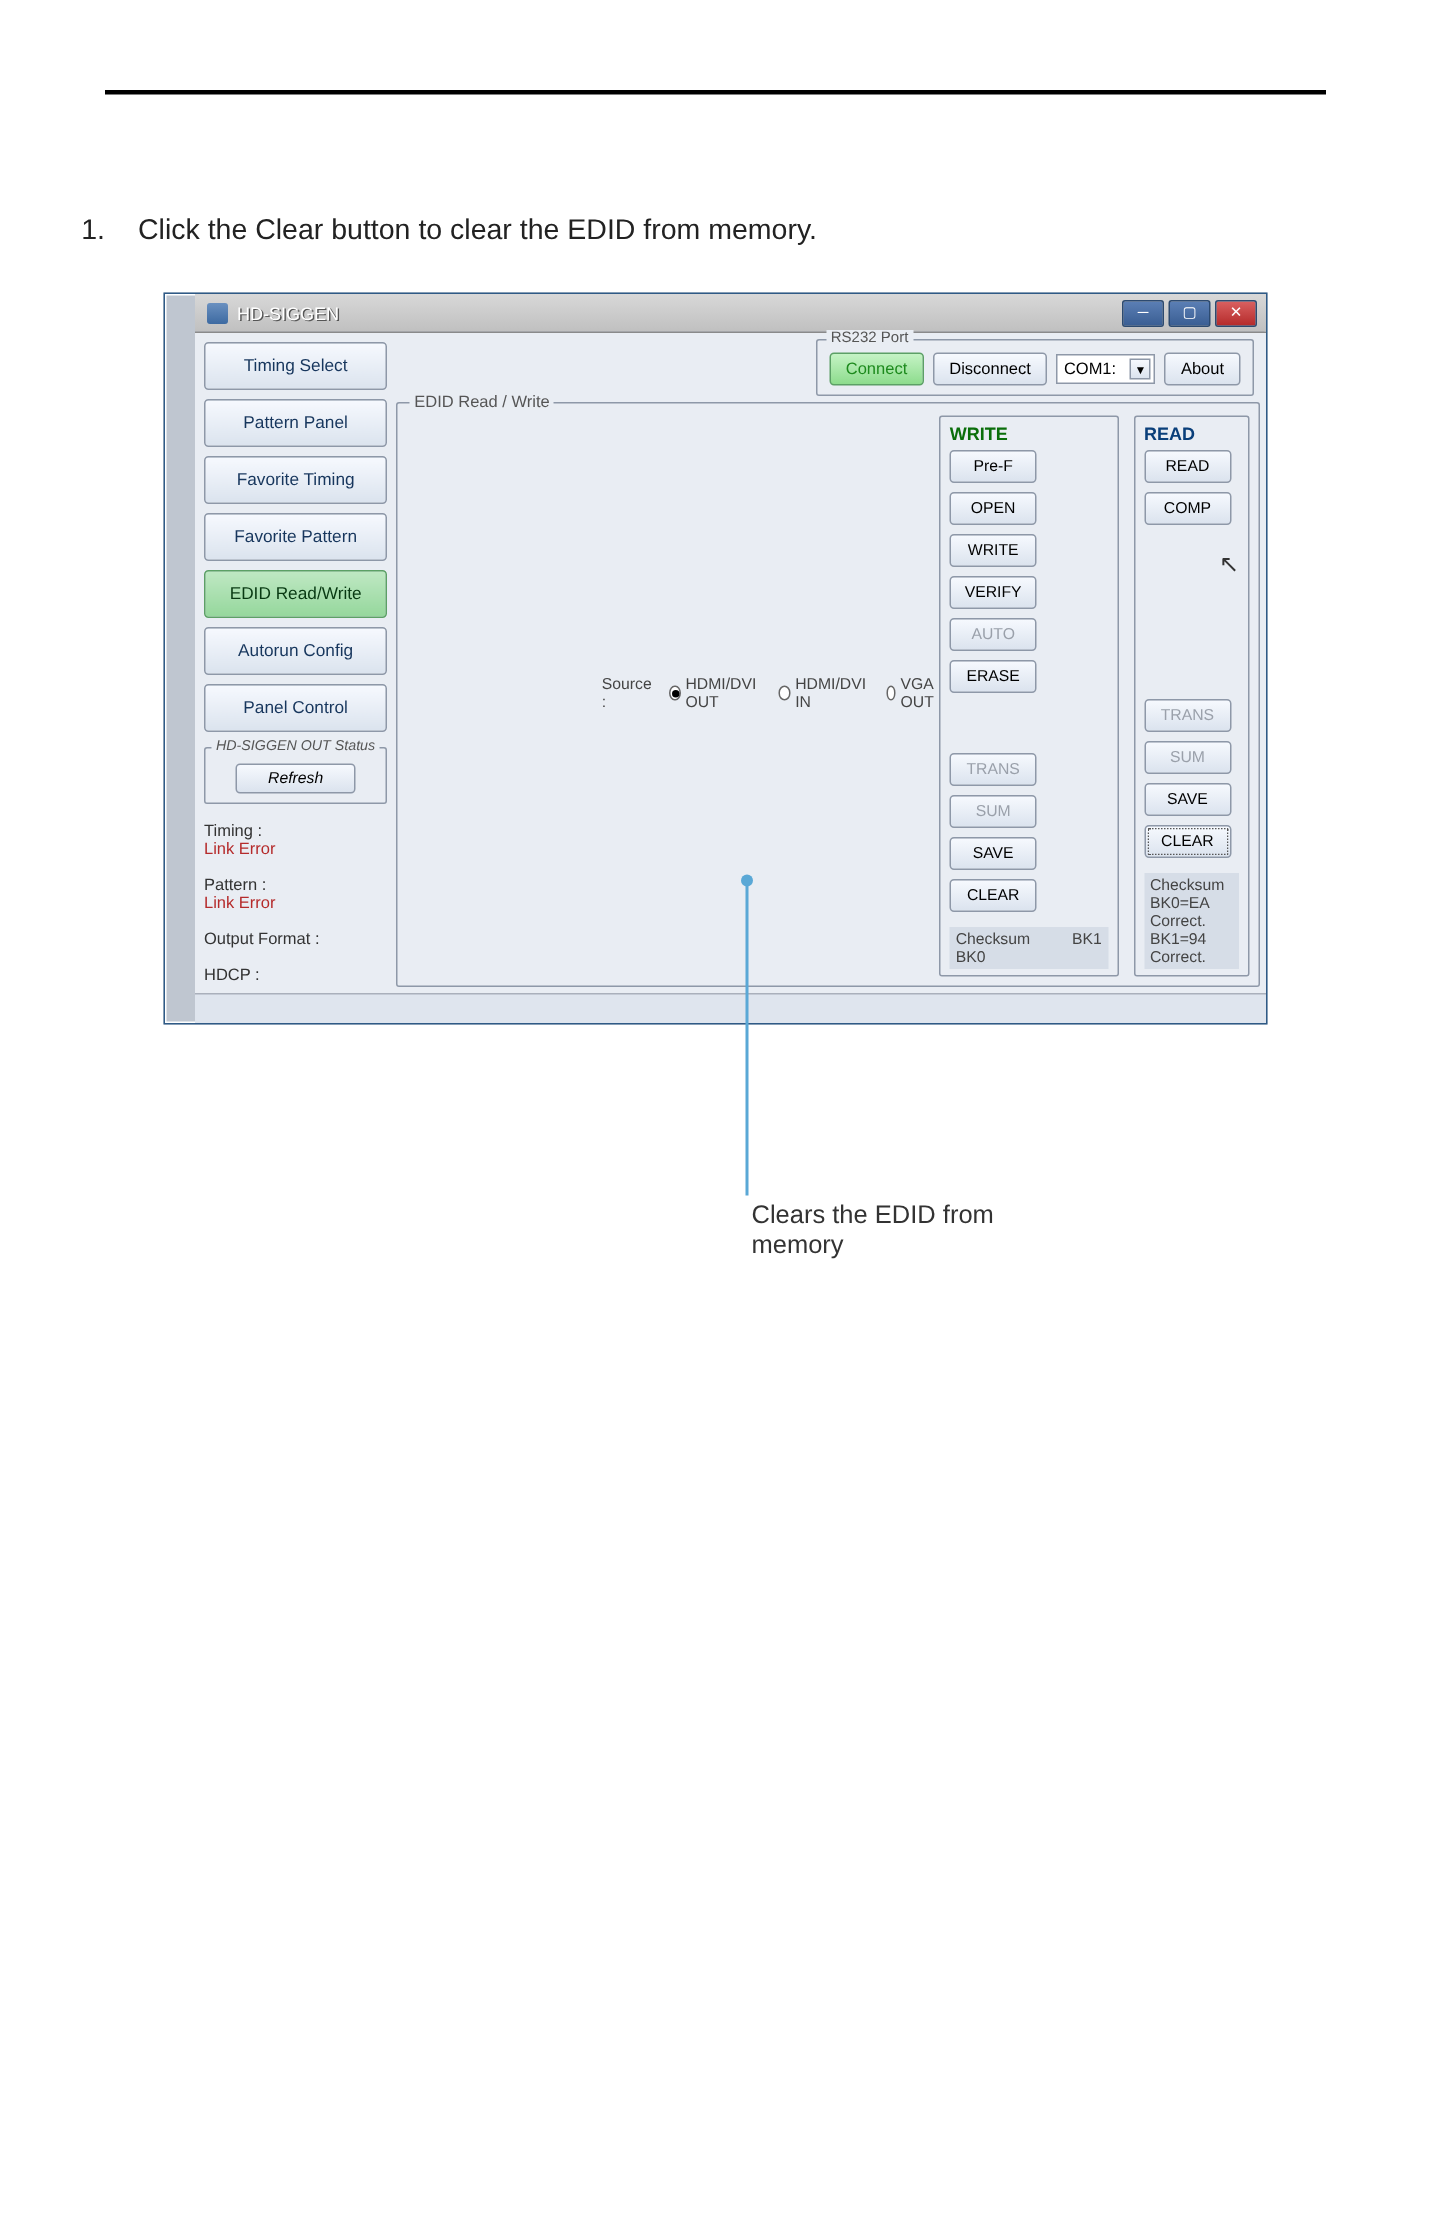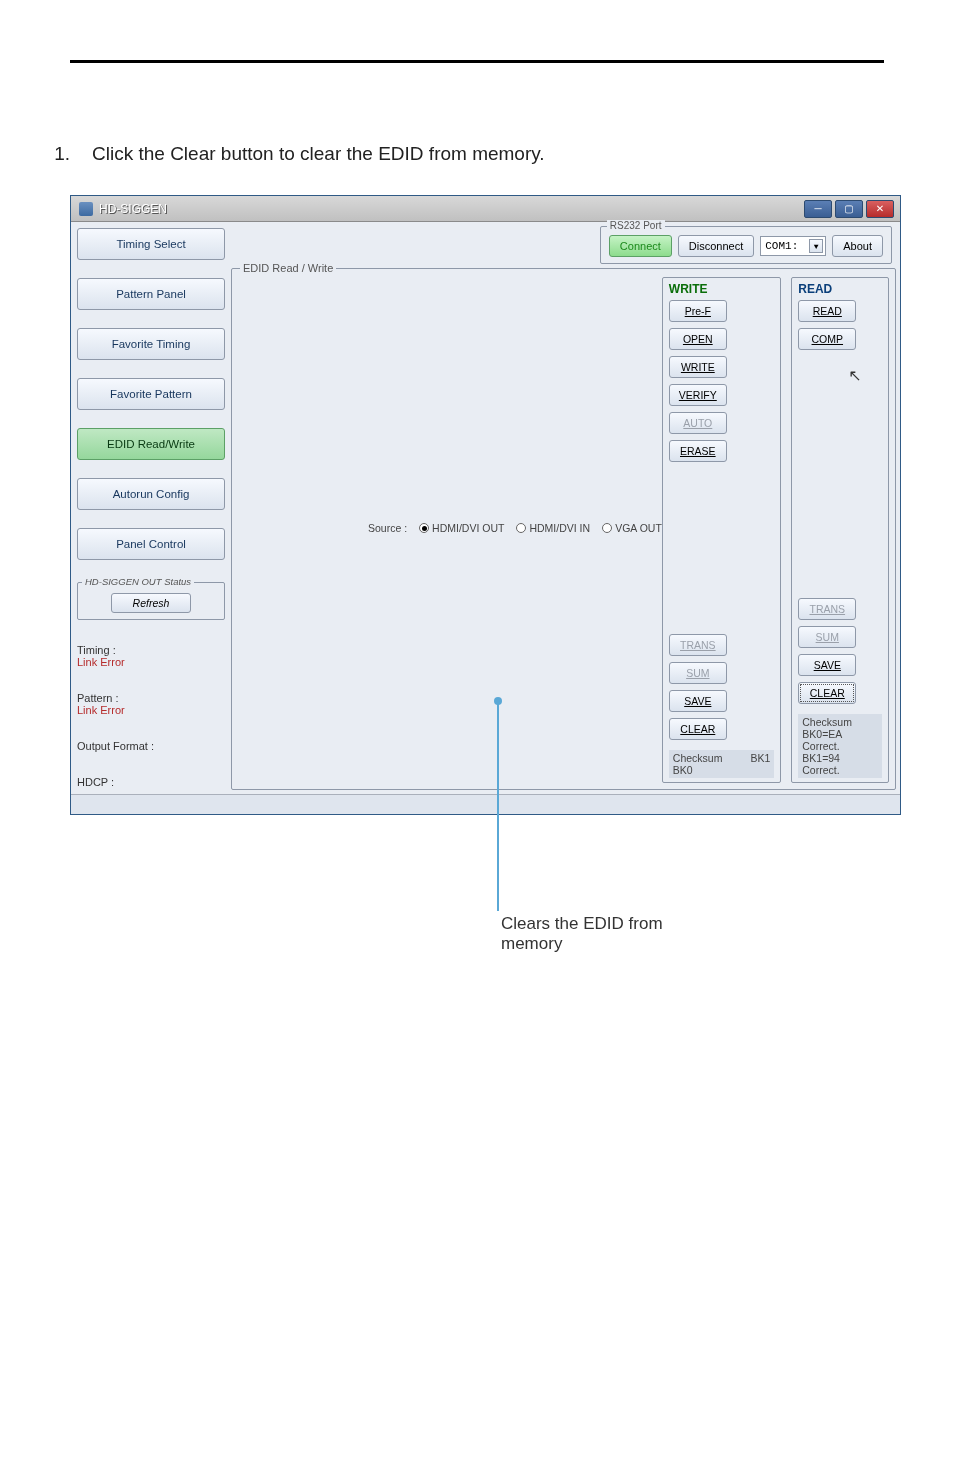--- a/index.html
+++ b/index.html
@@ -25,27 +25,28 @@
     gap: 22px;
     margin-bottom: 30px;
     font-size: 19px;
     color: #222;
   }
   .step-num { margin-left: -30px; width: 30px; text-align: right;}
   .step-text { flex: 1; }
 
   
   .window {
-    margin: 0 auto 4px auto;
-    width: 831px;
+    margin: 0 auto 22px auto;
+    width: 736px;
     border: 1px solid #2f5a86;
     background: #bfc6d0;
     font-size: 11px;
     color: #000;
     box-shadow: 0 0 0 1px #fff inset;
+    padding-left: 20px;
   }
   .title-bar {
     height: 26px;
     display: flex;
     align-items: center;
     justify-content: space-between;
     padding: 0 6px 0 8px;
     background: linear-gradient(#d8d8d8, #c0c0c0);
     border-bottom: 1px solid #8a8a8a;
   }
@@ -74,21 +75,21 @@
     padding: 4px;
     gap: 4px;
     background: #e9edf3;
   }
 
   
   .sidebar {
     width: 152px;
     display: flex;
     flex-direction: column;
-    gap: 18px;
+    gap: 6px;
     padding: 2px;
   }
   .side-btn {
     height: 32px;
     background: linear-gradient(#f6f9fe, #dbe3ee);
     border: 1px solid #8e98a8;
     border-radius: 3px;
     display: flex; align-items: center; justify-content: center;
     color: #17365d;
     font-size: 11.5px;
@@ -160,21 +161,21 @@
     border-radius:3px;
     display:flex;align-items:center;justify-content:center;
     font-size:11px;
     cursor:pointer;
   }
   .btn.primary { color:#1d8a1d; }
   .combo {
     height:20px; width:66px;
     border:1px solid #8e98a8; background:#fff;
     display:flex;align-items:center; padding:0 4px;
-    font-size:11px; position:relative;font-family:Liberation Mono, monospace;
+    font-size:11px; position:relative;
   }
   .combo .arrow{
     position:absolute; right:2px; top:2px;
     width:14px;height:14px;
     border:1px solid #8e98a8;
     display:flex;align-items:center;justify-content:center;
     font-size:8px; background:linear-gradient(#f6f9fe,#dbe3ee);
   }
 
   .edid-group{
@@ -217,21 +218,20 @@
   .rw-header.read{color:#0a3f7a;}
   .sm-btn{
     width:58px; height:22px;
     background:linear-gradient(#f6f9fe,#dbe3ee);
     border:1px solid #8e98a8;
     border-radius:3px;
     display:flex;align-items:center;justify-content:center;
     font-size:10.5px;
     margin-bottom:6px;
     cursor:pointer;
-    text-decoration:underline;
   }
   .sm-btn.disabled{ color:#9aa0aa; cursor:default;}
   .sm-btn.focused{ outline:1px dotted #555; outline-offset:-3px;}
   .cursor-icon{
     font-size:16px; color:#333; margin:10px 0 0 50px;
   }
   .spacer{flex:1;}
   .chk-row{
     margin-top:4px;
     font-size:10.5px;

